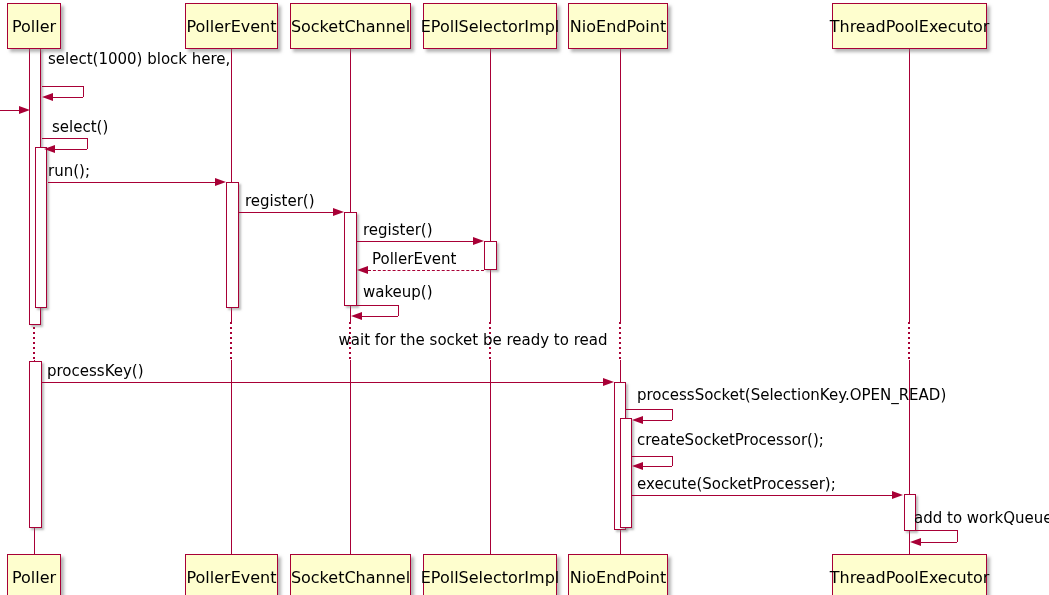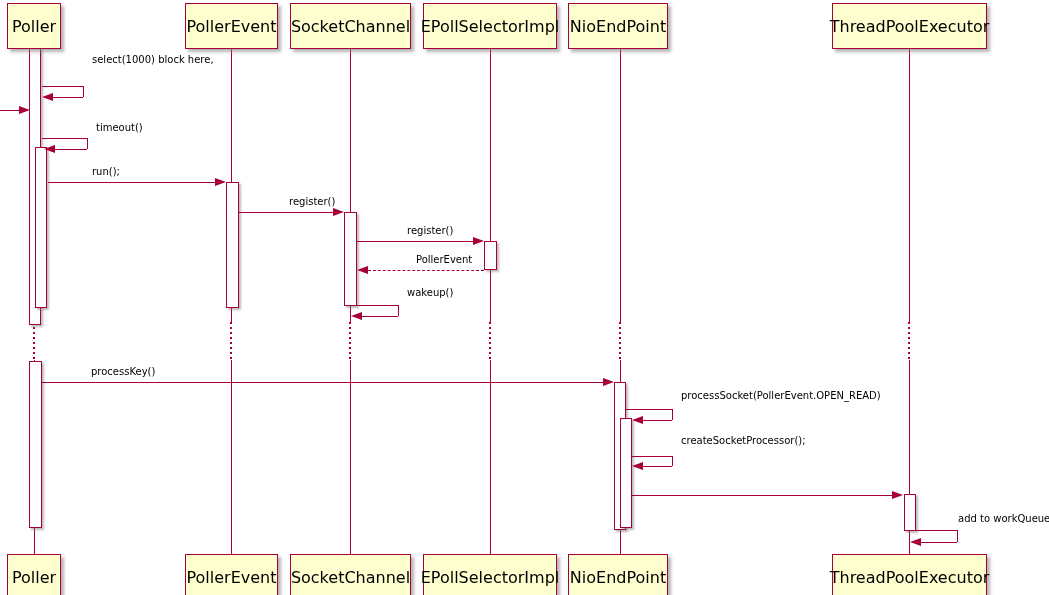--- a/index.html
+++ b/index.html
@@ -28,21 +28,21 @@
   .hl.dash{border-top-style:dashed;}
   .act{
     position:absolute;width:12px;box-sizing:border-box;
     background:var(--act);border:1px solid var(--line);
     box-shadow:2px 2px 2px rgba(120,120,120,.5);
   }
   .ah-r{position:absolute;width:0;height:0;
     border-left:11px solid var(--line);border-top:4.5px solid transparent;border-bottom:4.5px solid transparent;}
   .ah-l{position:absolute;width:0;height:0;
     border-right:11px solid var(--line);border-top:4.5px solid transparent;border-bottom:4.5px solid transparent;}
-  .msg{position:absolute;font-size:10px;line-height:15px;color:var(--text);white-space:pre;margin-left:44px;}
+  .msg{position:absolute;font-size:15px;line-height:15px;color:var(--text);white-space:pre;}
   .center{transform:translateX(-50%);}
 </style>
 </head>
 <body>
 
 <div class="diagram" style="--line: #a80036; --fill: #fefece; --act: #ffffff; --text: #000000; background: rgb(255, 255, 255);">
 
   <div class="vl" style="left:34px;top:34px;height:288px"></div>
   <div class="vdot" style="left:33px;top:322px;height:38px"></div>
   <div class="vl" style="left:34px;top:360px;height:194px"></div>
@@ -122,29 +122,31 @@
 
   <div class="hl" style="left:632px;top:495px;width:260px"></div>
   <div class="ah-r" style="left:892px;top:490.5px"></div>
 
   <div class="hl" style="left:916px;top:530px;width:41px"></div>
   <div class="vl" style="left:957px;top:530px;height:12px"></div>
   <div class="hl" style="left:921px;top:542px;width:36px"></div>
   <div class="ah-l" style="left:910px;top:537.5px"></div>
 
   <div class="msg" style="left:48px;top:52px">select(1000) block here,</div>
-  <div class="msg" style="left:52px;top:120px">timeout()</div>
+  <div class="msg" style="left:52px;top:120px">select()</div>
   <div class="msg" style="left:48px;top:164px">run();</div>
   <div class="msg" style="left:245px;top:194px">register()</div>
   <div class="msg" style="left:363px;top:223px">register()</div>
   <div class="msg" style="left:372px;top:252px">PollerEvent</div>
   <div class="msg" style="left:363px;top:285px">wakeup()</div>
+  <div class="msg center" style="left:473px;top:333px">wait for the socket be ready to read</div>
   <div class="msg" style="left:47px;top:364px">processKey()</div>
-  <div class="msg" style="left:637px;top:388px">processSocket(PollerEvent.OPEN_READ)</div>
+  <div class="msg" style="left:637px;top:388px">processSocket(SelectionKey.OPEN_READ)</div>
   <div class="msg" style="left:637px;top:433px">createSocketProcessor();</div>
+  <div class="msg" style="left:637px;top:477px">execute(SocketProcesser);</div>
   <div class="msg" style="left:914px;top:511px">add to workQueue</div>
 
   <div class="pbox" style="left:7px;top:3px;width:54px">Poller</div>
   <div class="pbox" style="left:185px;top:3px;width:93px">PollerEvent</div>
   <div class="pbox" style="left:290px;top:3px;width:121px">SocketChannel</div>
   <div class="pbox" style="left:423px;top:3px;width:134px">EPollSelectorImpl</div>
   <div class="pbox" style="left:568px;top:3px;width:100px">NioEndPoint</div>
   <div class="pbox" style="left:832px;top:3px;width:155px">ThreadPoolExecutor</div>
 
   <div class="pbox" style="left:7px;top:554px;width:54px">Poller</div>

